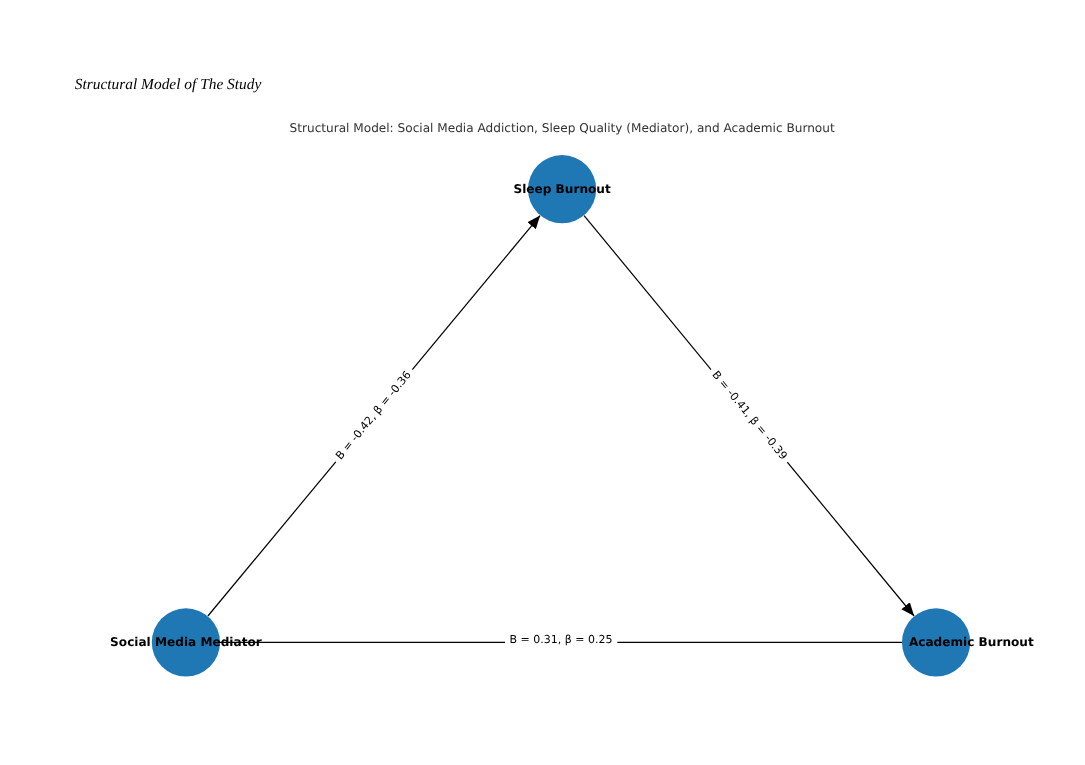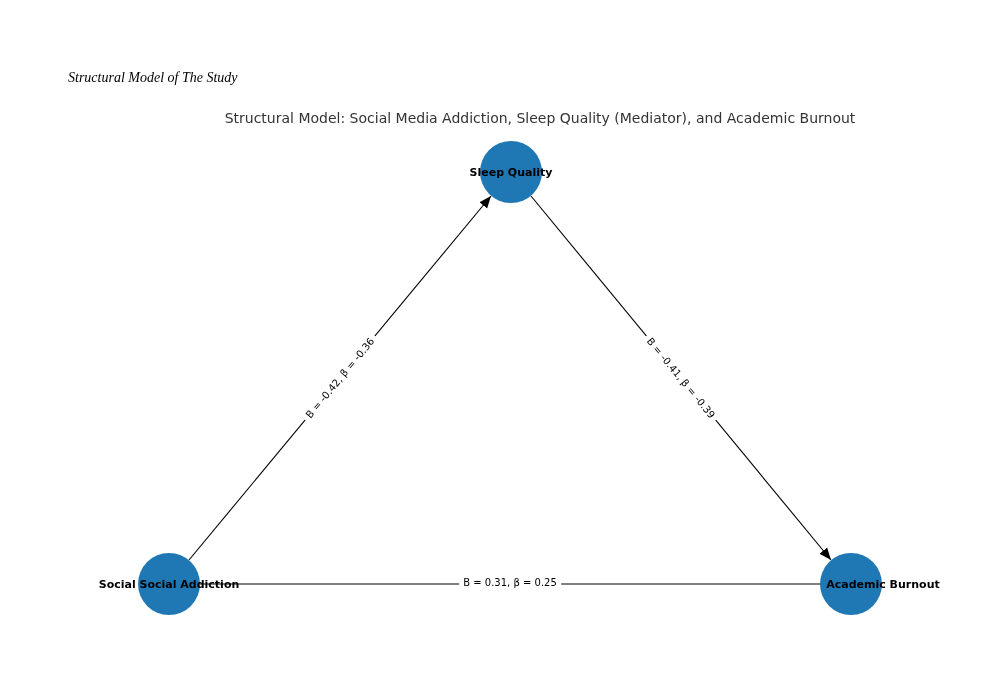--- a/index.html
+++ b/index.html
@@ -16,24 +16,24 @@
     left: 68px;
     top: 70px;
     font-family: "Liberation Serif", serif;
     font-style: italic;
     font-size: 14px;
     color: #000000;
     white-space: nowrap;
   }
   .fig-title {
     position: absolute;
-    left: 540px;
+    left: 511px;
     top: 110px;
     transform: translateX(-50%);
-    font-size: 14px;
+    font-size: 11px;
     color: #333333;
     white-space: nowrap;
   }
   .svg-layer {
     position: absolute;
     left: 0;
     top: 0;
     z-index: 1;
   }
   .node-label {
@@ -86,23 +86,23 @@
 
     <line x1="200" y1="584" x2="821" y2="584" stroke-width="1.1" stroke="#000000"></line>
 
     <circle cx="511" cy="172" r="31" fill="#1f77b4"></circle>
 
     <circle cx="169" cy="584" r="31" fill="#1f77b4"></circle>
 
     <circle cx="851" cy="584" r="31" fill="#1f77b4"></circle>
   </svg>
 
-  <div id="node-label-sq" class="node-label">Sleep Quality</div>
+  <div id="node-label-sq" class="node-label">Sleep Burnout</div>
 
-  <div id="node-label-sma" class="node-label">Social Social Addiction</div>
+  <div id="node-label-sma" class="node-label">Social Media Mediator</div>
 
   <div id="node-label-ab" class="node-label">Academic Burnout</div>
 
   <div id="edge-label-a" class="edge-label rot-up">B = -0.42, β = -0.36</div>
 
   <div id="edge-label-b" class="edge-label rot-down">B = -0.41, β = -0.39</div>
 
   <div id="edge-label-c" class="edge-label flat">B = 0.31, β = 0.25</div>
 
 </div>

